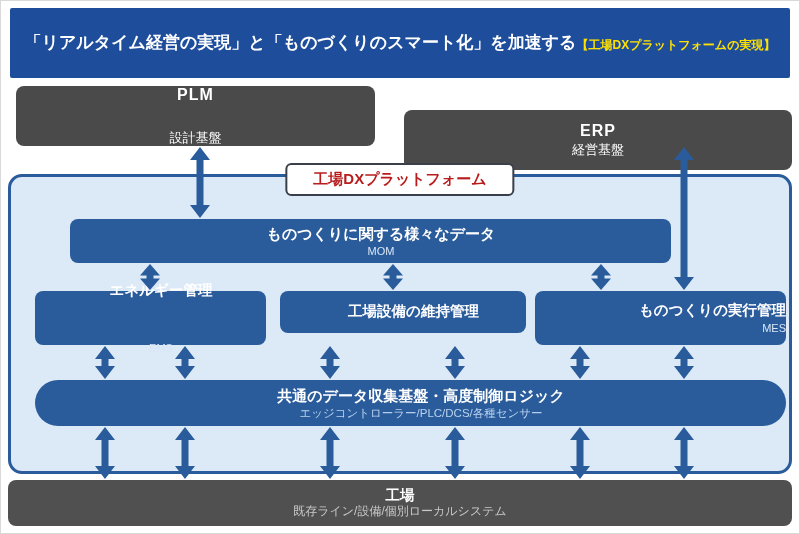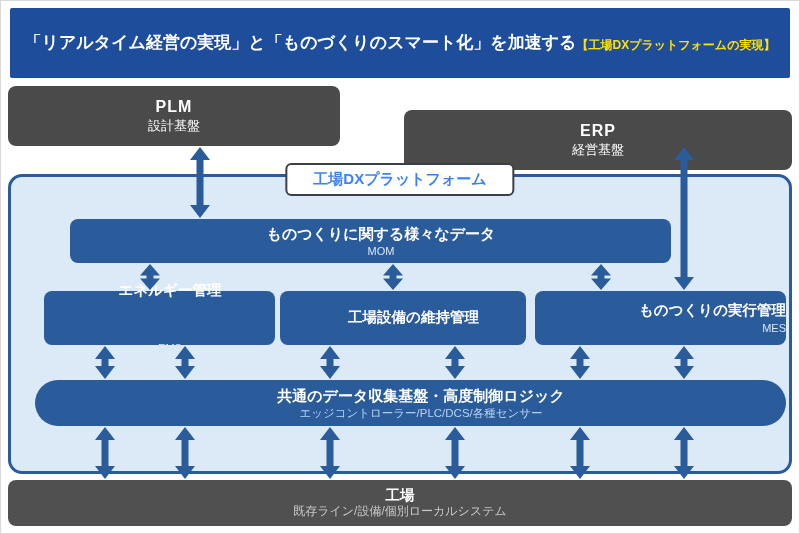--- a/index.html
+++ b/index.html
@@ -18,53 +18,53 @@
   }
   .banner-l1 { font-size:17px; font-weight:bold; color:#ffffff; line-height:1.2; }
   .banner-l2 { font-size:12px; font-weight:bold; color:var(--highlight-yellow,#ffe100); margin-top:4px; line-height:1.2; }
 
   
   .graybox {
     position:absolute; top:86px; height:60px; background:var(--gray-box,#4a4a4a);
     border-radius:8px; color:#fff;
     display:flex; flex-direction:column; align-items:center; justify-content:center;
   }
-  .graybox.plm { left:8px;   width:332px; }
+  .graybox.plm { left:16px;   width:359px;justify-content:space-between; }
   .graybox.erp { left:404px; width:388px;margin-top:24px; }
   .gb-title { font-size:16px; font-weight:bold; letter-spacing:1px; line-height:1.15; }
   .gb-sub   { font-size:13px; margin-top:2px; line-height:1.15; }
 
   
   .platform-panel {
     position:absolute; left:8px; top:174px; width:784px; height:300px; box-sizing:border-box;
     background:var(--panel-bg,#dce9f7);
     border:3px solid var(--accent-blue,#2a5c9c); border-radius:14px;
   }
   .platform-label {
     position:absolute; left:50%; top:163px; transform:translateX(-50%);
     background:#ffffff; border:2px solid #3a3f4a; border-radius:6px;
-    padding:5px 26px; font-size:15px; font-weight:bold; color:#3b82f6;
+    padding:5px 26px; font-size:15px; font-weight:bold; color:#b91c1c;
     white-space:nowrap; z-index:3;
   }
 
   
   .bluebox {
     position:absolute; background:var(--accent-blue,#2a5c9c); color:#fff;
     border-radius:8px; text-align:center;
     display:flex; flex-direction:column; align-items:center; justify-content:center;
     z-index:2;
     padding-left:21px;
   }
   .bb-title { font-size:14.5px; font-weight:bold; line-height:1.2; }
   .bb-sub   { font-size:11px; margin-top:2px; color:#d8e6f6; line-height:1.1; }
 
   .bb-mom    { left:70px;  top:219px; width:580px; height:44px; }
   .bb-mom .bb-title { font-size:15px; }
-  .bb-ems    { left:44px;  top:291px; width:210px; height:54px;gap:40px; }
-  .bb-maint  { left:280px; top:291px; width:225px; height:54px; }
+  .bb-ems    { left:35px;  top:291px; width:210px; height:54px;gap:40px; }
+  .bb-maint  { left:280px; top:291px; width:225px; height:42px; }
   .bb-mes    { left:535px; top:291px; width:230px; height:54px;align-items:flex-end; }
   .bb-common { left:35px;  top:380px; width:730px; height:46px; border-radius:23px; }
   .bb-common .bb-title { font-size:15px; }
   .bb-common .bb-sub   { color:#b9d2ef; font-size:11.5px; }
 
   
   .factory-bar {
     position:absolute; left:8px; top:480px; width:784px; height:46px;
     background:var(--factory-gray,#505050); border-radius:8px; color:#fff;
     display:flex; flex-direction:column; align-items:center; justify-content:center;

